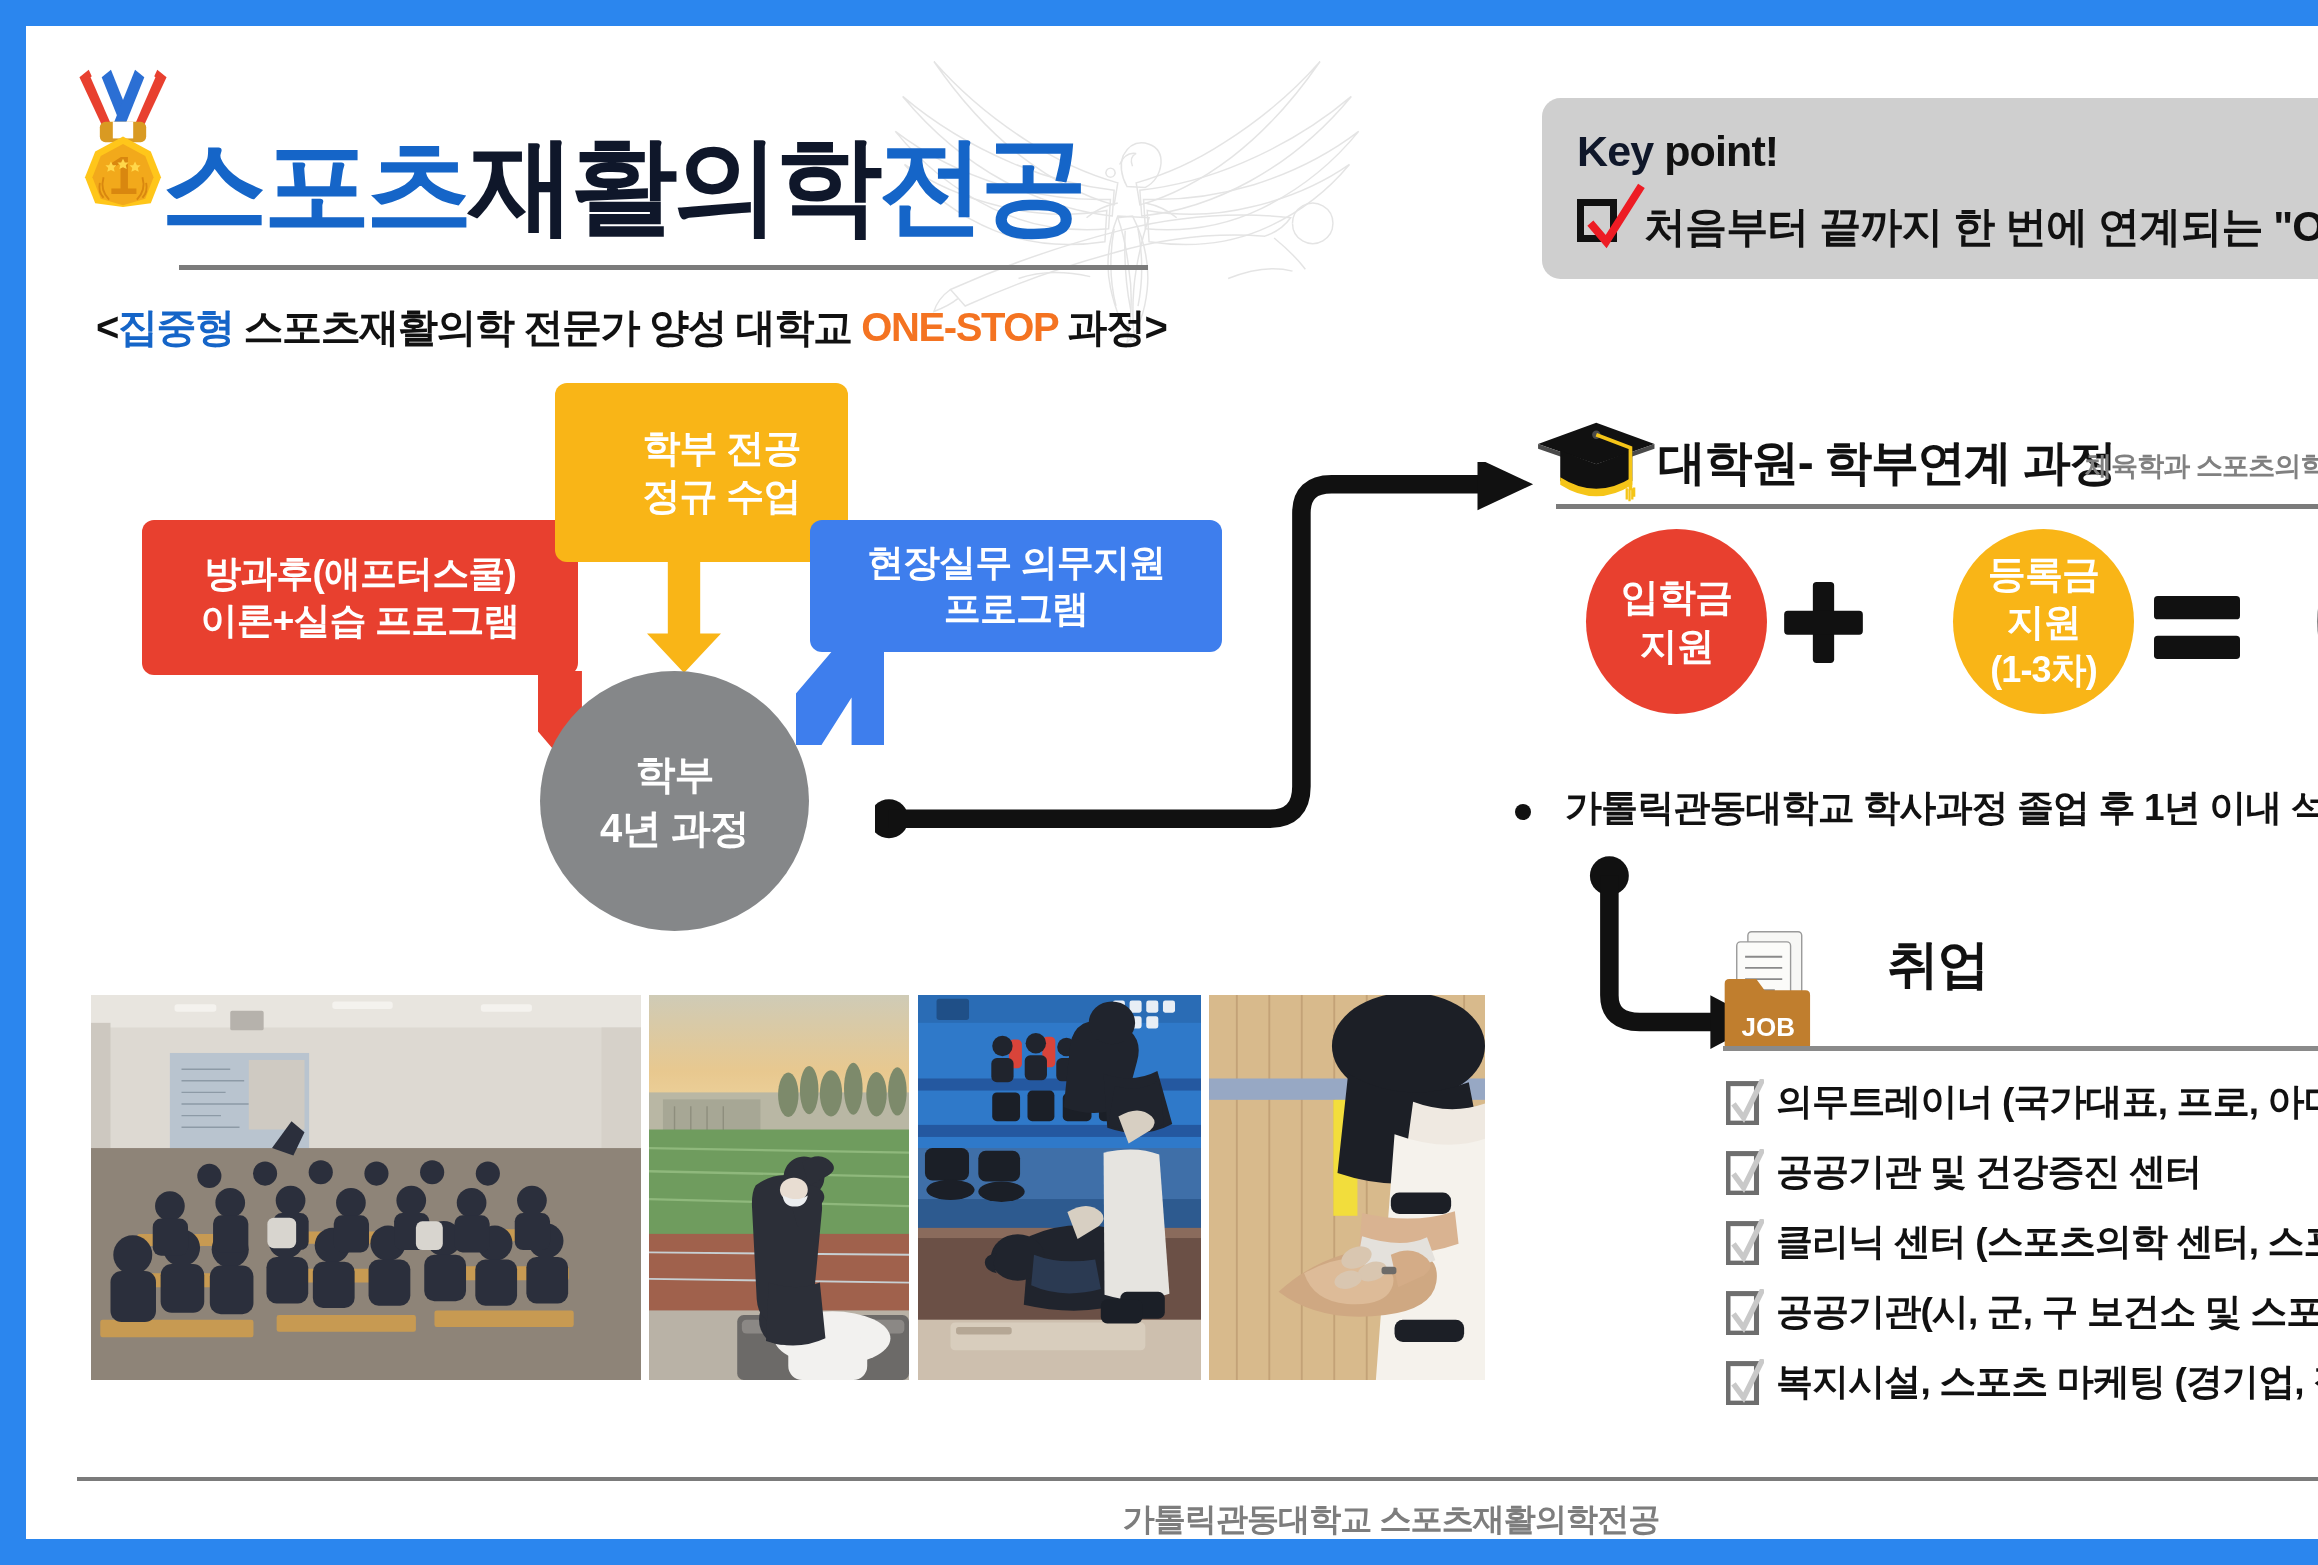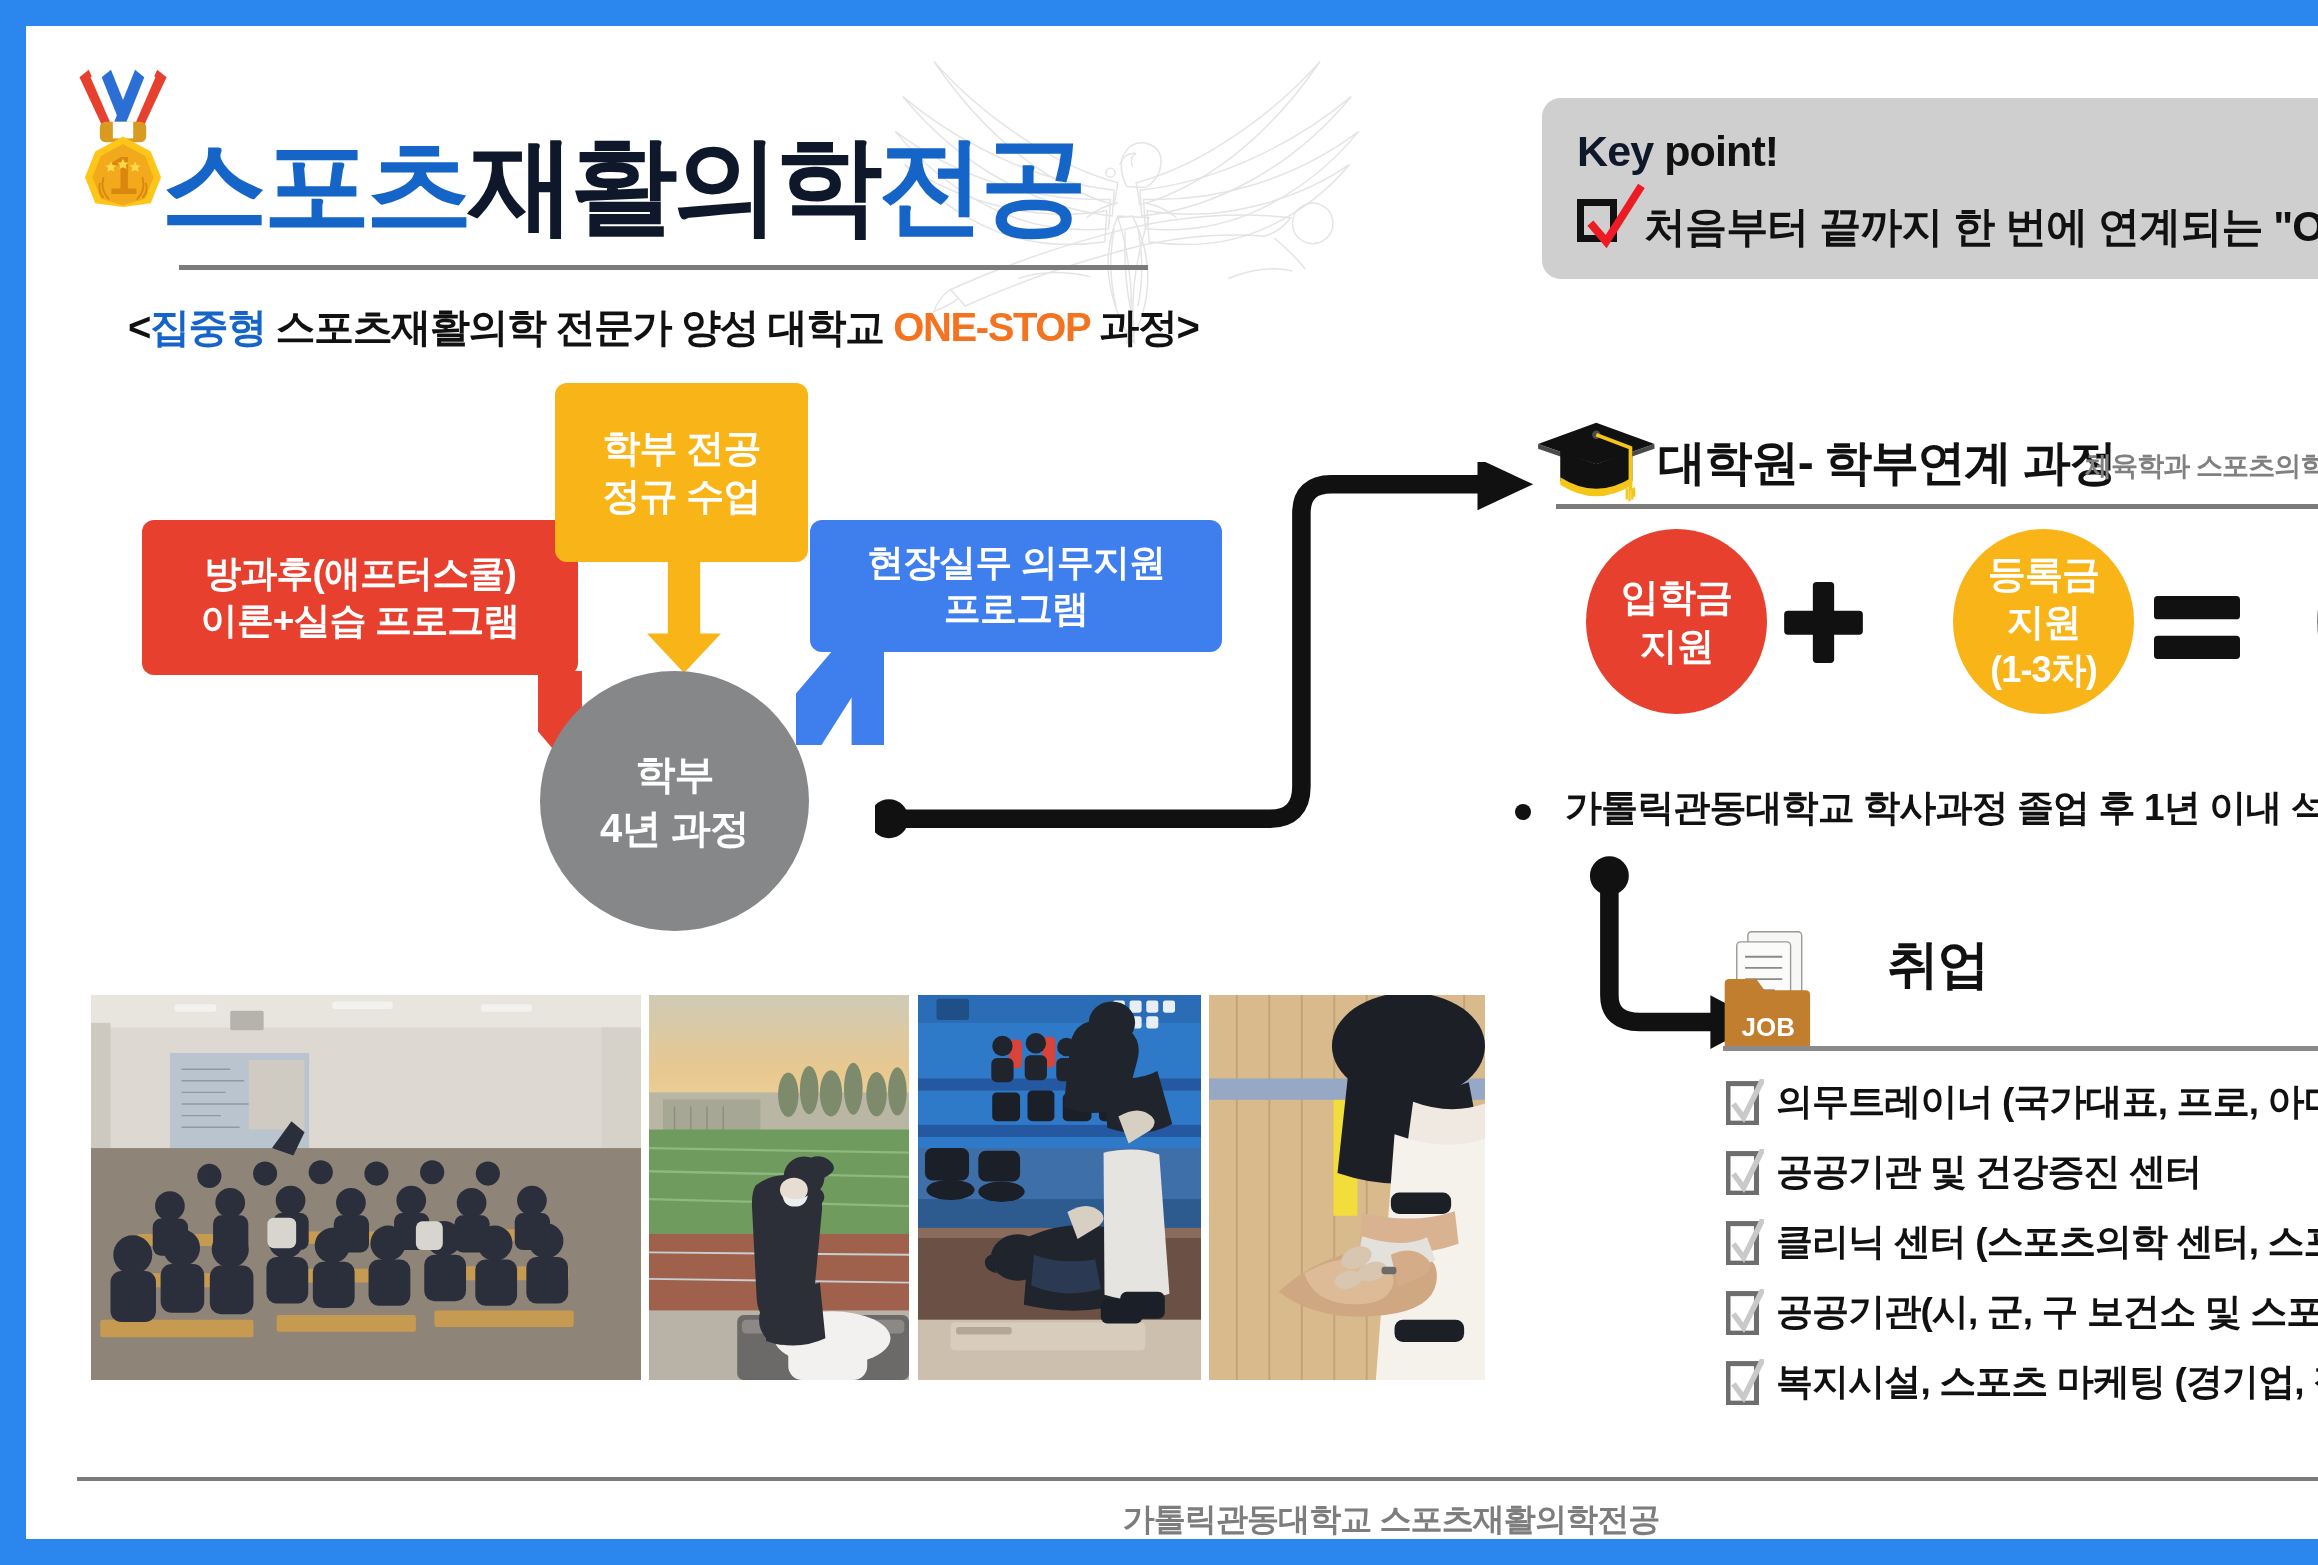--- a/index.html
+++ b/index.html
@@ -13,37 +13,37 @@
 
   
   .medal{position:absolute;left:46px;top:42px;width:102px;height:139px;}
 
   
   .tagline{position:absolute;left:135px;top:23px;font-size:46px;font-weight:400;color:#111;white-space:nowrap;letter-spacing:-0.9px;}
   .bigtitle{position:absolute;left:135px;top:106px;font-size:107px;font-weight:800;white-space:nowrap;letter-spacing:-4.6px;line-height:1;}
   .bigtitle .bl{color:#1565C8;}
   .bigtitle .or{color:#0f172a;}
   .titlerule{position:absolute;left:153px;top:239px;width:969px;height:5.1px;background:#7b7b7b;}
-  .subtitle{position:absolute;left:102px;top:274px;font-size:40px;font-weight:800;white-space:nowrap;color:#111;letter-spacing:-1.4px;}
+  .subtitle{position:absolute;left:70px;top:274px;font-size:40px;font-weight:800;white-space:nowrap;color:#111;letter-spacing:-1.4px;}
   .subtitle .bl{color:#1565C8;}
   .subtitle .or{color:#F47321;}
 
   
   .keycard{position:absolute;left:1516px;top:72px;width:1113px;height:181px;background:#CFCFCF;border-radius:18.5px;}
   .keyhead{position:absolute;left:1551px;top:101px;font-size:43px;font-weight:800;white-space:nowrap;letter-spacing:-0.9px;}
   .keyhead .kw{color:#0f172a;}
   .keyhead .pw{color:#111;}
   .keybox{position:absolute;left:1551px;top:173px;width:40px;height:43px;border:7.4px solid #111;box-sizing:border-box;}
   .keycheck{position:absolute;left:1556px;top:157px;width:65px;height:70px;pointer-events:none;}
   .keyline{position:absolute;left:1618px;top:173px;font-size:42px;font-weight:800;white-space:nowrap;color:#111;letter-spacing:-0.9px;}
 
   
   .fbox{position:absolute;border-radius:12px;color:#fff;font-weight:700;display:flex;align-items:center;justify-content:center;text-align:center;line-height:1.25;letter-spacing:-0.9px;}
   .fbox-red{left:116px;top:494px;width:436px;height:155px;background:#E8402F;font-size:37px;}
-  .fbox-yel{left:529px;top:357px;width:253px;height:179px;background:#F9B517;font-size:38px;}
+  .fbox-yel{left:529px;top:357px;width:253px;height:179px;background:#F9B517;font-size:38px;padding-left:40px;}
   .fbox-blu{left:784px;top:494px;width:412px;height:132px;background:#3E7EED;font-size:37px;}
 
   .arrow-red{position:absolute;left:512px;top:645px;width:74px;height:93px;}
   .arrow-yel{position:absolute;left:621px;top:531px;width:74px;height:116px;}
   .arrow-blu{position:absolute;left:770px;top:624px;width:88px;height:100px;}
 
   .circ-hakbu{position:absolute;left:514px;top:645px;width:269px;height:260px;background:#858789;border-radius:50%;
      display:flex;flex-direction:column;align-items:center;justify-content:center;color:#fff;font-weight:700;font-size:40px;line-height:1.35;letter-spacing:-0.9px;}
 
   .connector{position:absolute;left:849px;top:436px;width:686px;height:380px;pointer-events:none;}

